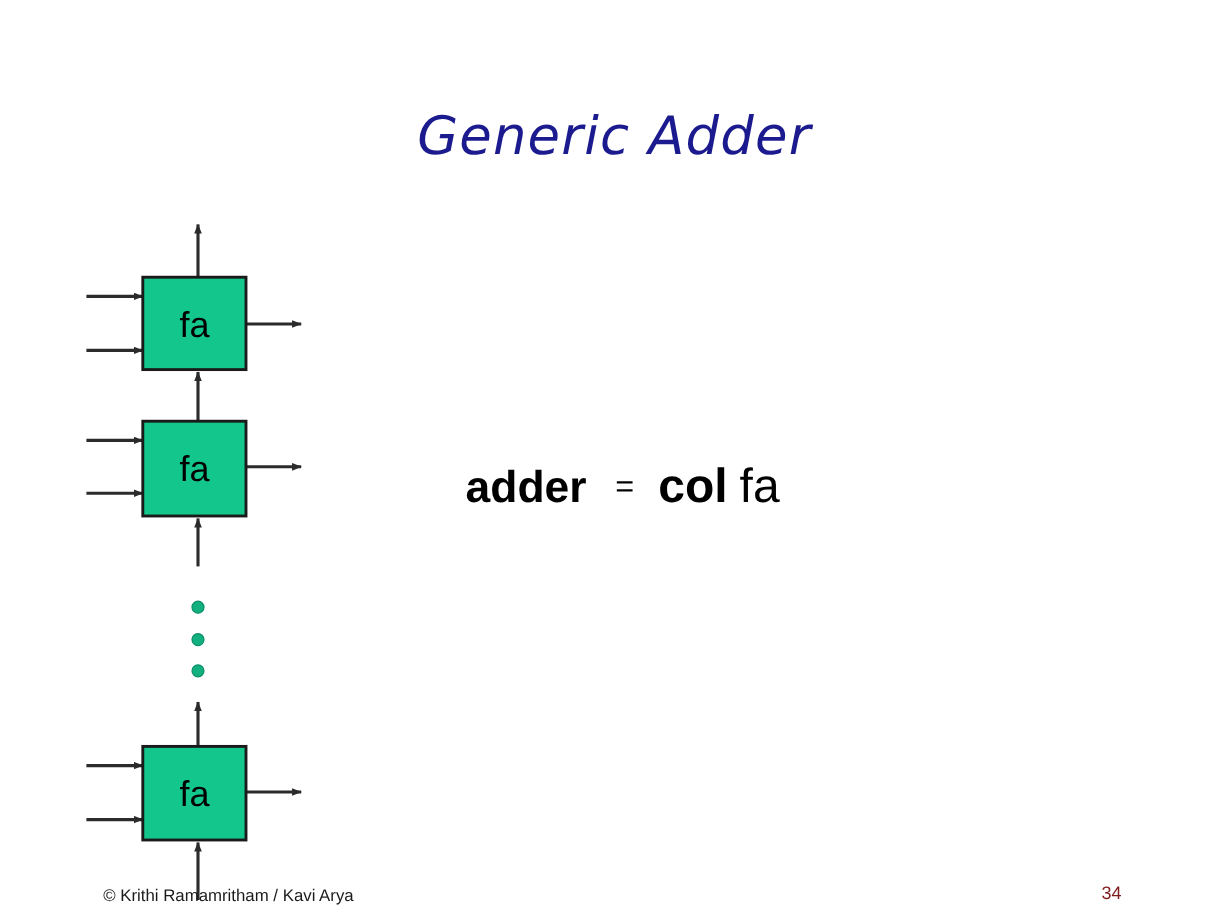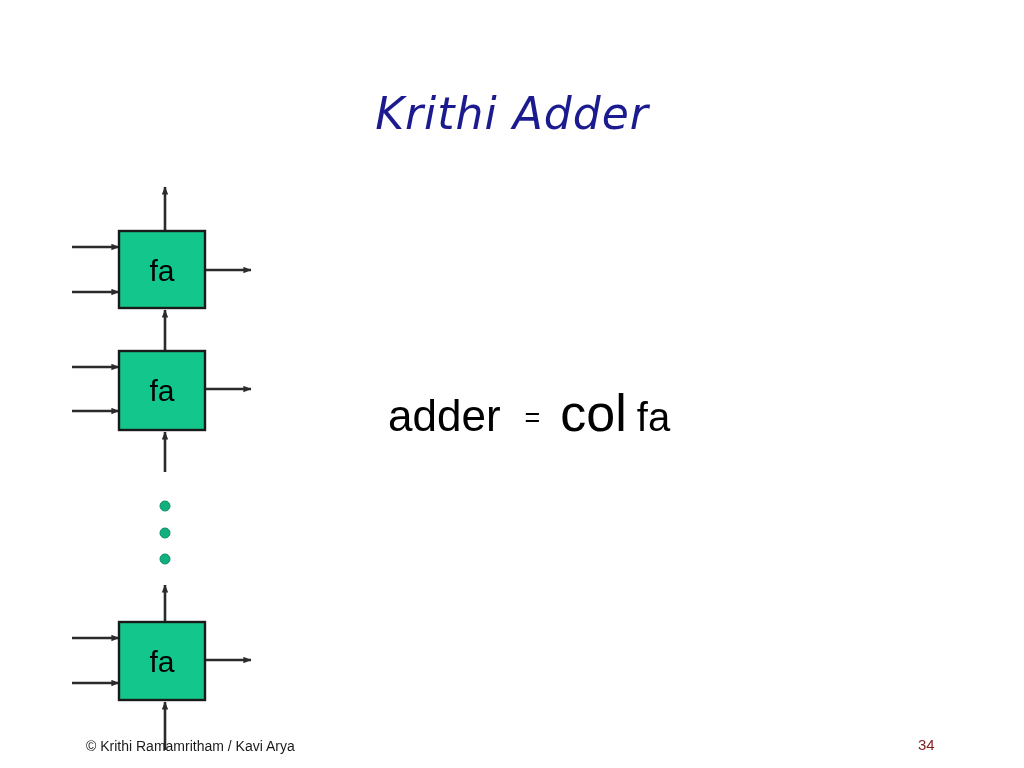--- a/index.html
+++ b/index.html
@@ -52,33 +52,33 @@
   
   #equation {
     position: absolute;
     left: 388px;
     top: 383px;
     white-space: nowrap;
     color: #000000;
     font-family: "Liberation Sans", sans-serif;
   }
   #equation .eq-term {
-    font-size: 44px;
-    font-weight: normal;
+    font-size: 37px;
+    font-weight: bold;
   }
   #equation .eq-op {
     font-size: 27px;
     font-weight: normal;
     padding: 0 6px 0 24px;
     position: relative;
     top: -4px;
   }
   #equation .eq-bold {
-    font-size: 52px;
-    font-weight: normal;
+    font-size: 40px;
+    font-weight: bold;
     padding-left: 14px;
     text-align: center;
   }
   #equation .eq-tail {
     font-size: 40px;
     font-weight: normal;
     padding-left: 10px;
   }
 
   
@@ -98,21 +98,21 @@
     font-family: "Liberation Sans", sans-serif;
     font-size: 15px;
     color: #7f1d1d;
   }
 </style>
 </head>
 <body>
 
 <div id="slide">
 
-  <div id="slide-title">Krithi Adder</div>
+  <div id="slide-title">Generic Adder</div>
 
   <svg id="diagram" viewBox="0 0 1024 768">
     <defs>
       <marker id="arrowhead" markerWidth="9" markerHeight="9" refX="7.6" refY="3.2" orient="auto" markerUnits="userSpaceOnUse">
         <path d="M0,0 L8,3.2 L0,6.4 z" fill="#2b2b2b"></path>
       </marker>
     </defs>
 
     <line x1="165" y1="231" x2="165" y2="187" stroke="#2b2b2b" stroke-width="2.6" marker-end="url(#arrowhead)"></line>
 

